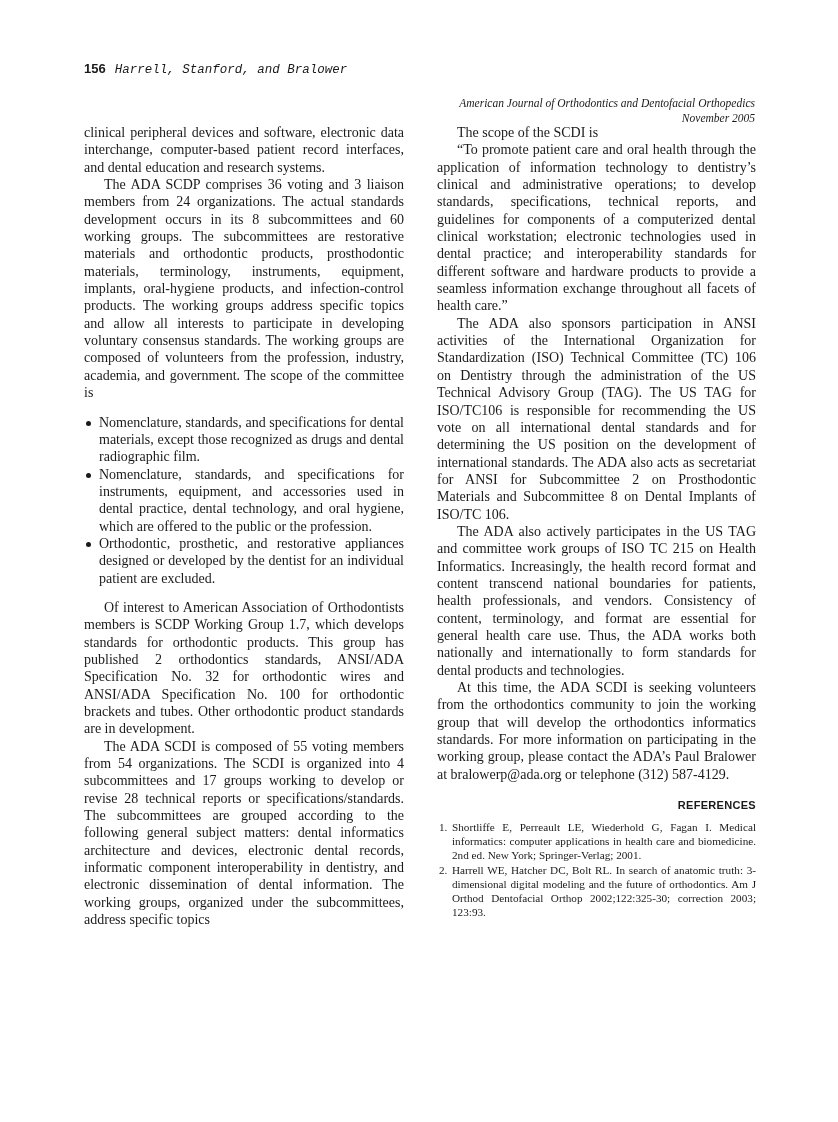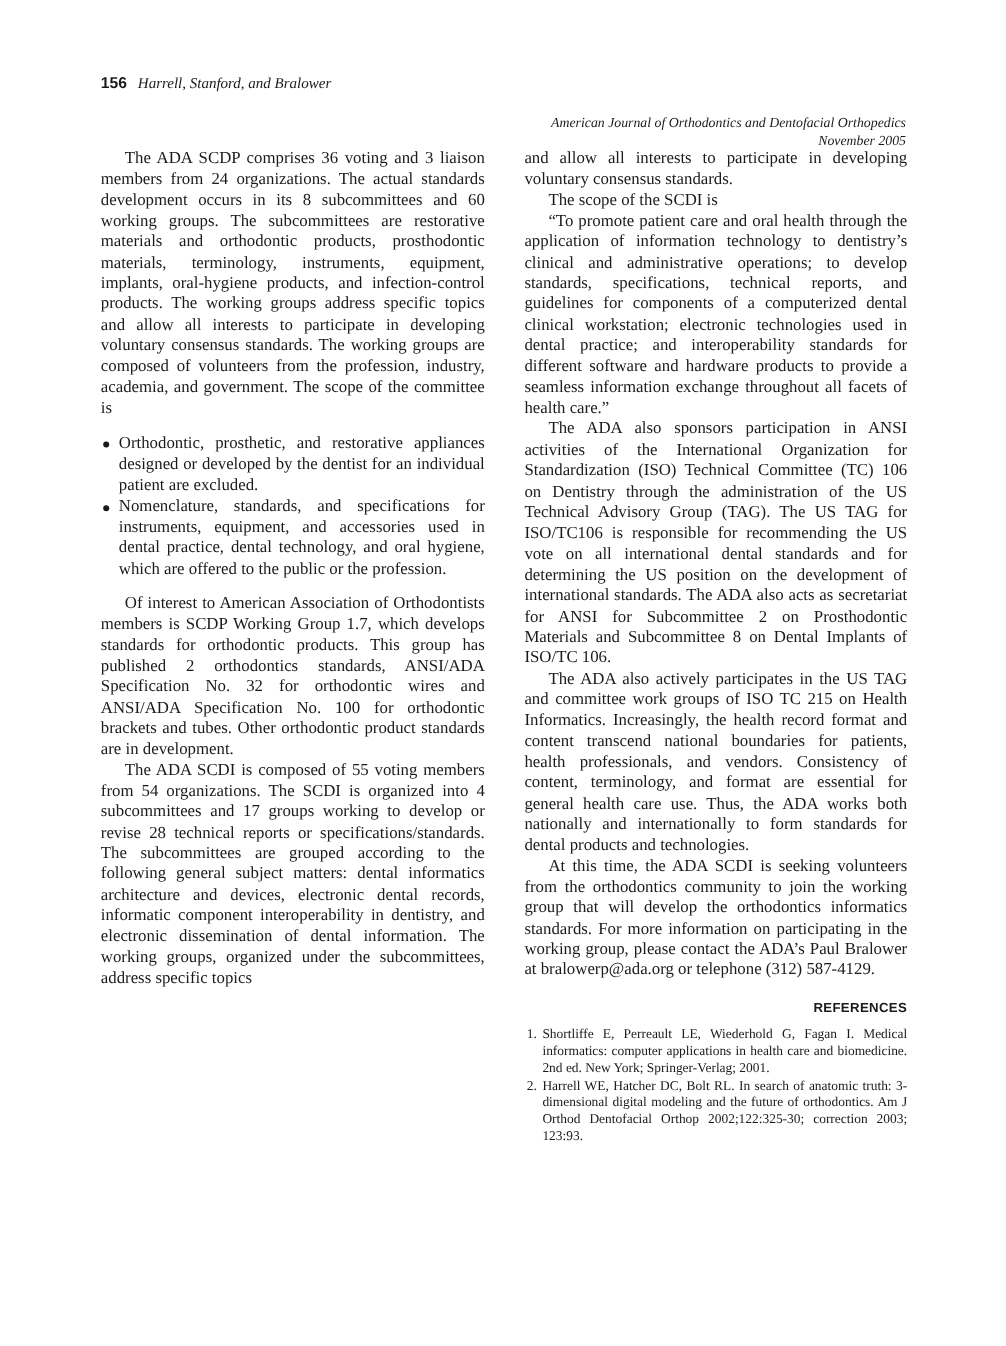--- a/index.html
+++ b/index.html
@@ -1,19 +1,19 @@
 <!DOCTYPE html>
 <html><head>
   <meta charset="utf-8">
   <style>
     html, body { margin: 0; padding: 0; background: #ffffff; }
     body { width: 838px; height: 1122px; position: relative; overflow: hidden; color: #1a1a1a; }
     .hdr-left { position: absolute; left: 84px; top: 61px; font-family: "Liberation Serif", serif; font-size: 12.5px; }
     .hdr-left .pg { font-family: "Liberation Sans", sans-serif; font-weight: bold; font-size: 13px; margin-right: 6px; text-align: right; }
-    .hdr-left .auth { font-style: italic; }
+    .hdr-left .auth { font-style: italic; font-family: Liberation Mono, monospace; }
     .hdr-right { position: absolute; right: 83px; top: 61px; text-align: right; font-family: "Liberation Serif", serif; font-style: italic; font-size: 11.5px; line-height: 14.5px; margin-top: 35px; }
     .col { position: absolute; top: 124px; width: 320px; font-family: "Liberation Serif", serif; font-size: 14px; line-height: 17.35px; text-align: justify; }
     .col.left { left: 84px; }
     .col.right { left: 437px; width: 319px; }
     .col p { margin: 0; }
     .ind { text-indent: 20px; }
     ul.bul { list-style: none; margin: 12px 0 12px 0; padding: 0; }
     ul.bul li { position: relative; padding-left: 15px; }
     ul.bul li .dot { position: absolute; left: 2px; top: 7px; width: 5px; height: 5px; border-radius: 50%; background: #1a1a1a; }
     .refs-h { font-family: "Liberation Sans", sans-serif; font-weight: bold; font-size: 11px; letter-spacing: 0.3px; margin-top: 14px; margin-bottom: 6px; text-align: right; }
@@ -29,31 +29,32 @@
     <span class="pg">156</span>
     <span class="auth">Harrell, Stanford, and Bralower</span>
   </div>
   <div class="hdr-right">
     <div>American Journal of Orthodontics and Dentofacial Orthopedics</div>
     <div>November 2005</div>
   </div>
 </div>
 
 <div class="col left">
+  <p>clinical peripheral devices and software, electronic data interchange, computer-based patient record interfaces, and dental education and research systems.</p>
   <p class="ind">The ADA SCDP comprises 36 voting and 3 liaison members from 24 organizations. The actual standards development occurs in its 8 subcommittees and 60 working groups. The subcommittees are restorative materials and orthodontic products, prosthodontic materials, terminology, instruments, equipment, implants, oral-hygiene products, and infection-control products. The working groups address specific topics and allow all interests to participate in developing voluntary consensus standards. The working groups are composed of volunteers from the profession, industry, academia, and government. The scope of the committee is</p>
   <ul class="bul">
+    <li><span class="dot"></span><span>Nomenclature, standards, and specifications for dental materials, except those recognized as drugs and dental radiographic film.</span></li>
+    <li><span class="dot"></span><span>Nomenclature, standards, and specifications for instruments, equipment, and accessories used in dental practice, dental technology, and oral hygiene, which are offered to the public or the profession.</span></li>
     <li><span class="dot"></span><span>Orthodontic, prosthetic, and restorative appliances designed or developed by the dentist for an individual patient are excluded.</span></li>
-    <li><span class="dot"></span><span>Nomenclature, standards, and specifications for instruments, equipment, and accessories used in dental practice, dental technology, and oral hygiene, which are offered to the public or the profession.</span></li>
   </ul>
   <p class="ind">Of interest to American Association of Orthodontists members is SCDP Working Group 1.7, which develops standards for orthodontic products. This group has published 2 orthodontics standards, ANSI/ADA Specification No. 32 for orthodontic wires and ANSI/ADA Specification No. 100 for orthodontic brackets and tubes. Other orthodontic product standards are in development.</p>
   <p class="ind">The ADA SCDI is composed of 55 voting members from 54 organizations. The SCDI is organized into 4 subcommittees and 17 groups working to develop or revise 28 technical reports or specifications/standards. The subcommittees are grouped according to the following general subject matters: dental informatics architecture and devices, electronic dental records, informatic component interoperability in dentistry, and electronic dissemination of dental information. The working groups, organized under the subcommittees, address specific topics</p>
 </div>
 
 <div class="col right">
-  <p>and allow all interests to participate in developing voluntary consensus standards.</p>
   <p class="ind">The scope of the SCDI is</p>
   <p class="ind">“To promote patient care and oral health through the application of information technology to dentistry’s clinical and administrative operations; to develop standards, specifications, technical reports, and guidelines for components of a computerized dental clinical workstation; electronic technologies used in dental practice; and interoperability standards for different software and hardware products to provide a seamless information exchange throughout all facets of health care.”</p>
   <p class="ind">The ADA also sponsors participation in ANSI activities of the International Organization for Standardization (ISO) Technical Committee (TC) 106 on Dentistry through the administration of the US Technical Advisory Group (TAG). The US TAG for ISO/TC106 is responsible for recommending the US vote on all international dental standards and for determining the US position on the development of international standards. The ADA also acts as secretariat for ANSI for Subcommittee 2 on Prosthodontic Materials and Subcommittee 8 on Dental Implants of ISO/TC 106.</p>
   <p class="ind">The ADA also actively participates in the US TAG and committee work groups of ISO TC 215 on Health Informatics. Increasingly, the health record format and content transcend national boundaries for patients, health professionals, and vendors. Consistency of content, terminology, and format are essential for general health care use. Thus, the ADA works both nationally and internationally to form standards for dental products and technologies.</p>
   <p class="ind">At this time, the ADA SCDI is seeking volunteers from the orthodontics community to join the working group that will develop the orthodontics informatics standards. For more information on participating in the working group, please contact the ADA’s Paul Bralower at bralowerp@ada.org or telephone (312) 587-4129.</p>
   <div class="refs-h">REFERENCES</div>
   <ol class="refs">
     <li><span class="num">1.</span><span>Shortliffe E, Perreault LE, Wiederhold G, Fagan I. Medical informatics: computer applications in health care and biomedicine. 2nd ed. New York; Springer-Verlag; 2001.</span></li>
     <li><span class="num">2.</span><span>Harrell WE, Hatcher DC, Bolt RL. In search of anatomic truth: 3-dimensional digital modeling and the future of orthodontics. Am J Orthod Dentofacial Orthop 2002;122:325-30; correction 2003; 123:93.</span></li>
   </ol>

